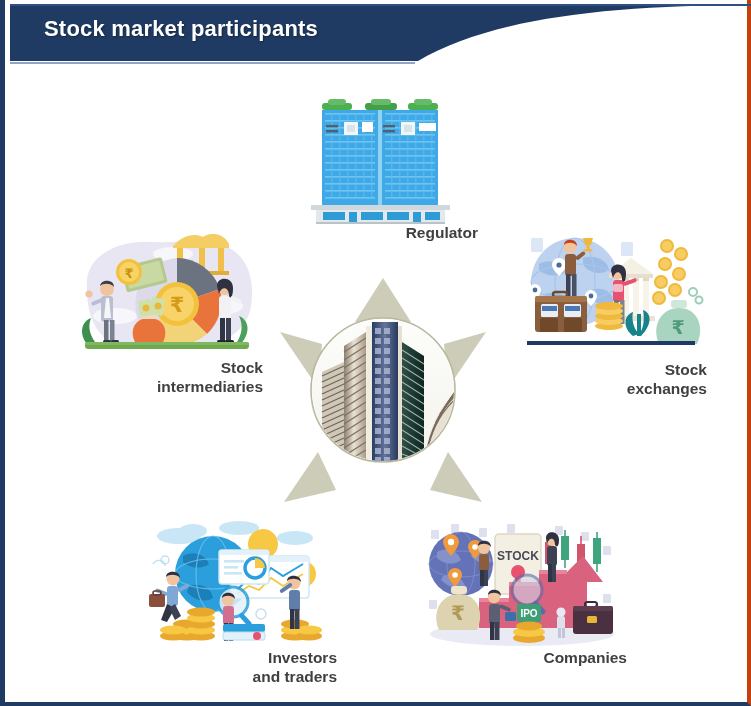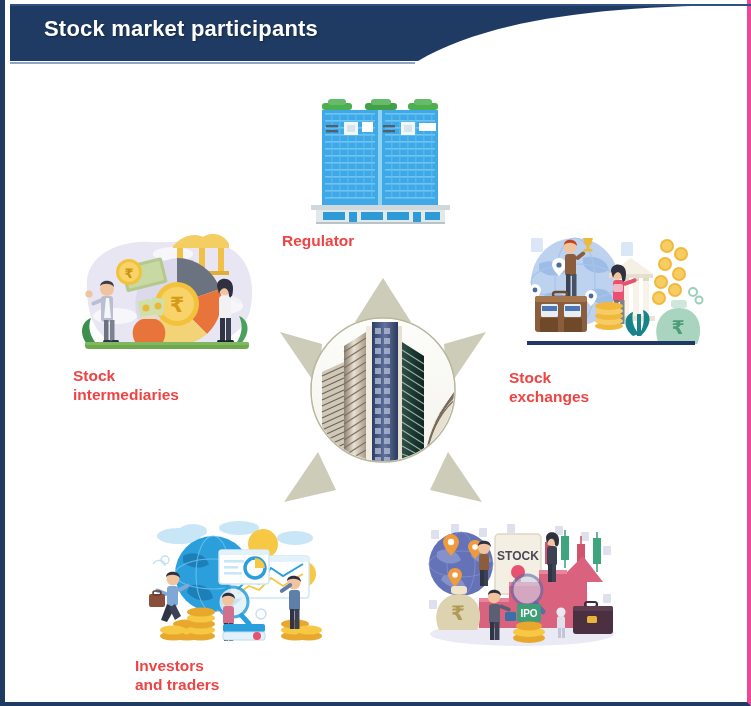--- a/index.html
+++ b/index.html
@@ -6,21 +6,21 @@
   body{
     width:751px;height:706px;position:relative;overflow:hidden;
     font-family:"Liberation Sans","DejaVu Sans",sans-serif;
   }
 
   
   #frame{
     position:absolute;left:0;top:0;width:751px;height:706px;
     box-sizing:border-box;
     border-left:5px solid #1f3b63;
-    border-right:4px solid #ec4899;
+    border-right:4px solid #c2410c;
     border-bottom:4px solid #1f3b63;
     background:#ffffff;
   }
 
   
   #header-band{
     position:absolute;left:5px;top:4px;width:746px;height:58px;
     overflow:hidden;
   }
   #header-band svg{position:absolute;left:0;top:0;}
@@ -32,23 +32,23 @@
   }
   #header-underline{
     position:absolute;left:5px;top:62px;width:405px;height:2px;
     background:#8fa5c4;
   }
 
   
   .node{position:absolute;}
   .illus{position:relative;overflow:hidden;}
   .node-label{
-    text-align:left;color:#ef4444;font-weight:bold;
+    text-align:right;color:#404040;font-weight:bold;
     font-size:15.5px;line-height:1.22;
-    margin-top:8px;white-space:pre-line;
+    margin-top:0;white-space:pre-line;
     text-shadow:.5px .5px 0 rgba(255,255,255,.5);
   }
 
   
   #node-regulator{left:277px;top:84px;width:196px;}
   #illus-regulator{height:140px;}
 
   
   #node-intermediaries{left:68px;top:234px;width:190px;}
   #illus-intermediaries{height:125px;}
@@ -786,15 +786,16 @@
         </g>
 
         <g>
           <rect x="140" y="100" width="8" height="14" rx="2.5" fill="#dfe0ee"></rect>
           <rect x="141" y="112" width="3" height="10" fill="#c3c5d8"></rect>
           <rect x="145" y="112" width="3" height="10" fill="#c3c5d8"></rect>
           <circle cx="144" cy="96" r="4.6" fill="#e8e9f2"></circle>
         </g>
       </svg>
     </div>
+    <div class="node-label">Companies</div>
   </div>
 
 </div>
 
 </body></html>

